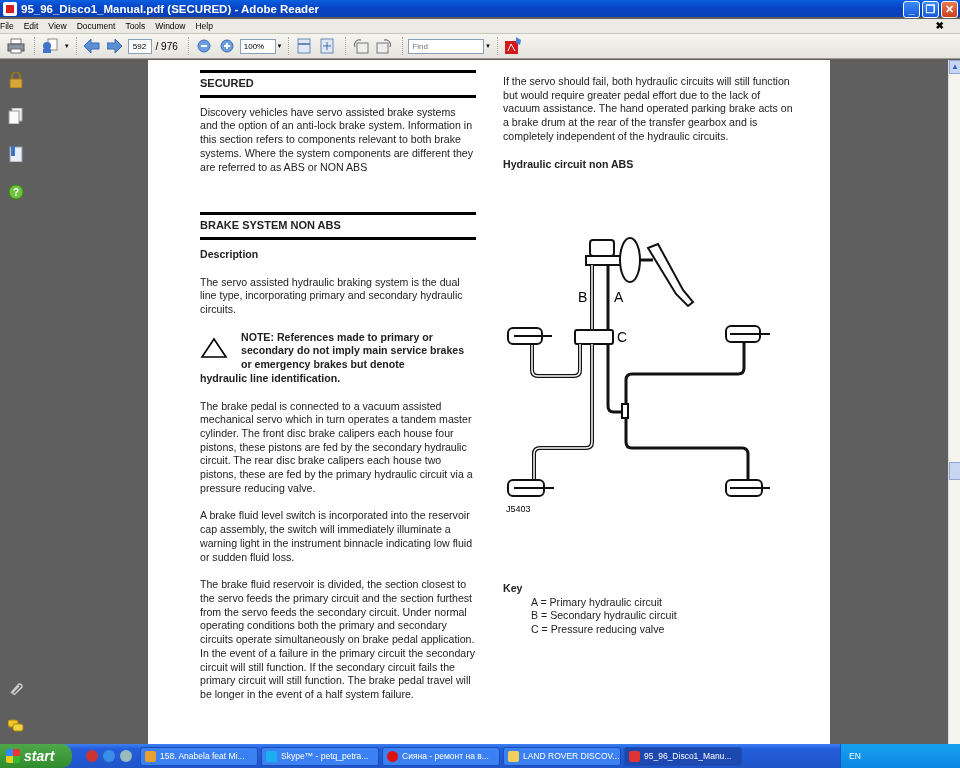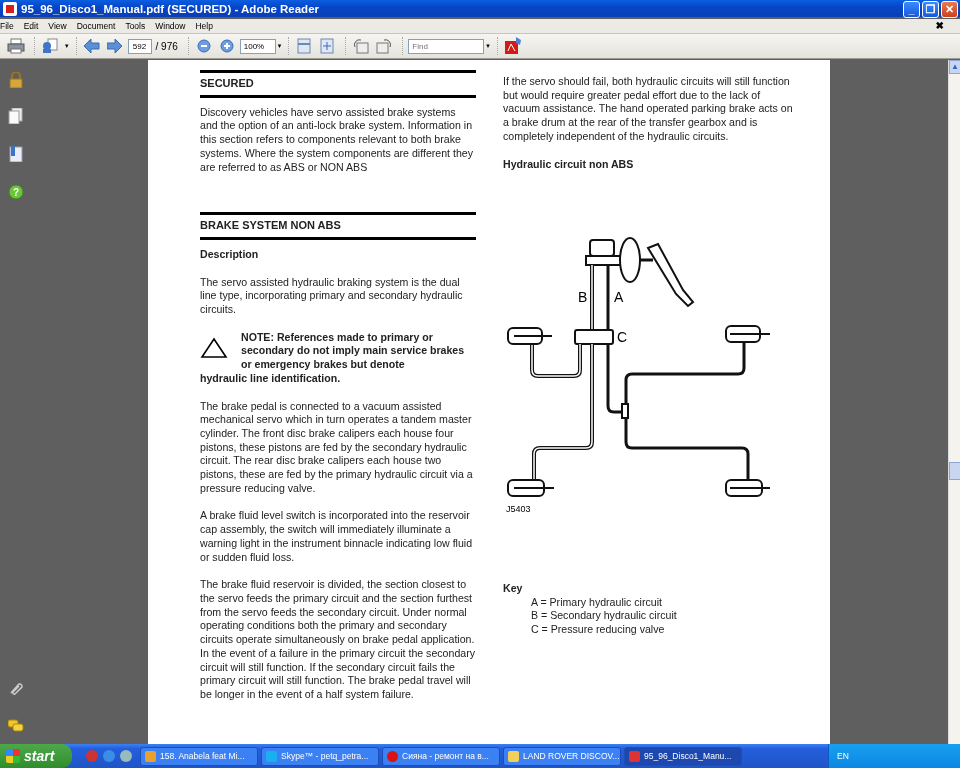--- a/index.html
+++ b/index.html
@@ -39,21 +39,21 @@
   .note .indent { padding-left: 41px; }
   .keylist { padding-left: 28px; }
   .taskbar { position: absolute; left: 0; top: 744px; width: 960px; height: 24px; background: linear-gradient(#3c81f3, #245edb 20%, #1f55c8); display: flex; align-items: center; font-size: 8.5px; color: #fff; }
   .start { width: 72px; height: 24px; background: linear-gradient(#4ea84a, #2f8d2c); border-radius: 0 10px 10px 0; font-style: italic; font-weight: bold; font-size: 14px; display: flex; align-items: center; padding-left: 6px; }
   .start .flag { width: 14px; height: 14px; margin-right: 4px; background: conic-gradient(#e33 0 25%, #3b3 0 50%, #ec2 0 75%, #38f 0); border-radius: 2px; }
   .ql { display: flex; gap: 5px; margin: 0 8px 0 14px; }
   .ql span { width: 12px; height: 12px; border-radius: 6px; display: inline-block; }
   .task { height: 19px; width: 118px; margin-right: 3px; border-radius: 3px; background: #3c81f3; border: 1px solid #1b4fb8; display: flex; align-items: center; padding-left: 4px; white-space: nowrap; overflow: hidden; }
   .task.active { background: #1c48b0; }
   .task .ti { width: 11px; height: 11px; margin-right: 4px; flex-shrink: 0; border-radius: 2px; }
-  .tray { position: absolute; right: 0; top: 0; height: 24px; width: 132px; background: linear-gradient(#18a0f0, #0b86e4); border-left: 1px solid #0a5cc0; display: flex; align-items: center; padding-left: 8px; gap: 20px; }
+  .tray { position: absolute; right: 0; top: 0; height: 24px; width: 120px; background: linear-gradient(#18a0f0, #0b86e4); border-left: 1px solid #0a5cc0; display: flex; align-items: center; padding-left: 8px; gap: 20px; }
   .tray .ti { width: 11px; height: 11px; border-radius: 6px; display: inline-block; }
   .clock { margin-left: 8px; }
 </style>
 </head>
 <body>
 
 <div class="titlebar">
   <span class="appicon"></span>
   <span>95_96_Disco1_Manual.pdf (SECURED) - Adobe Reader</span>
   <div class="winbtns">

